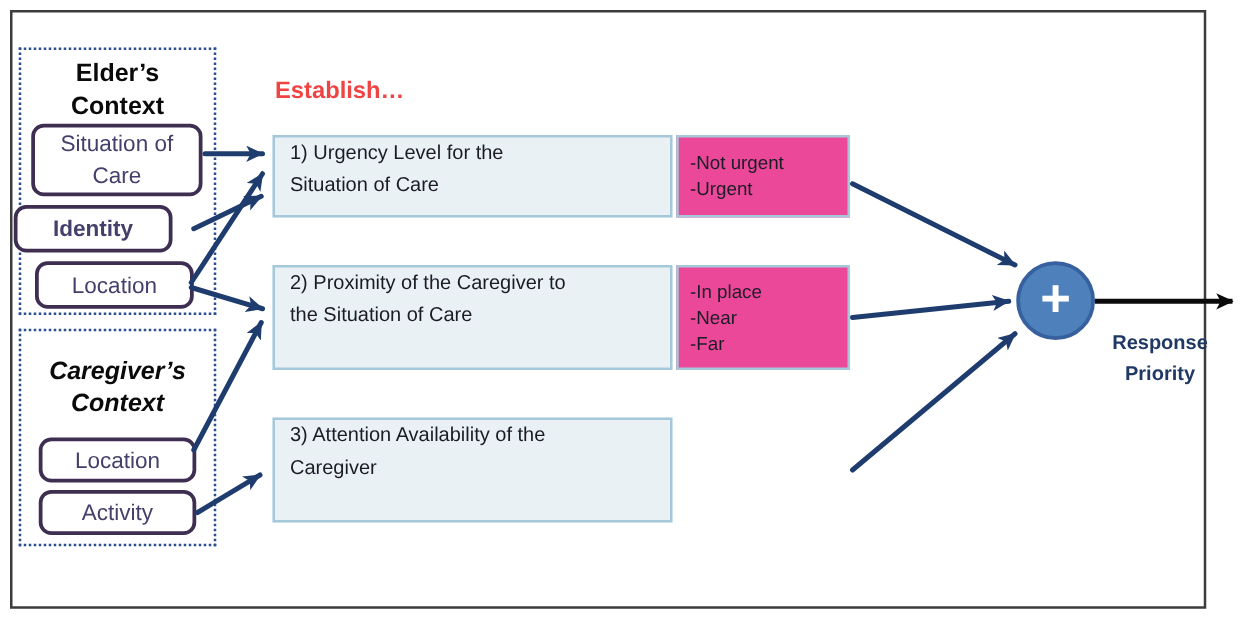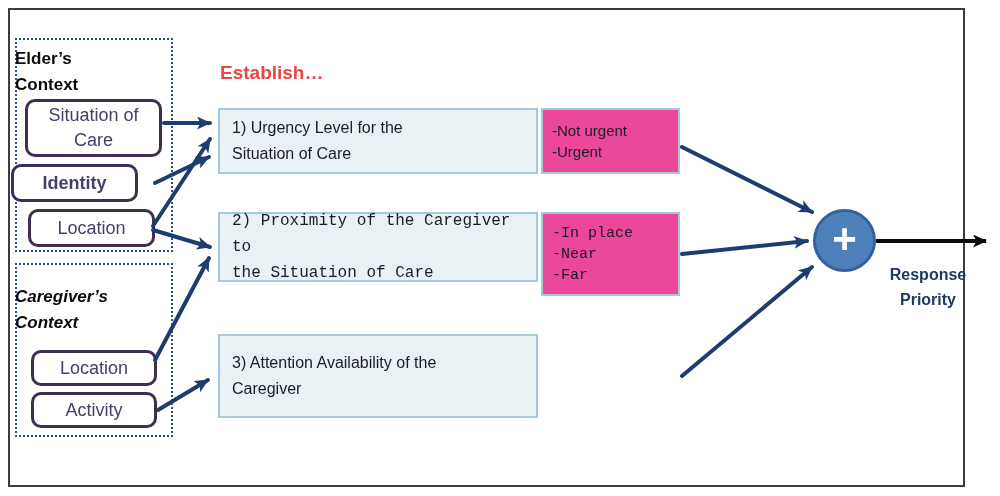--- a/index.html
+++ b/index.html
@@ -9,35 +9,35 @@
   }
   .abs{position:absolute;box-sizing:border-box;}
   .frame{
     left:8px;top:8px;width:957px;height:479px;
     border:2px solid #3c3c3c;background:#fff;z-index:0;
   }
   .panel{
     border:2px dotted #2b4e91;background:#fff;z-index:1;
   }
   .panel-title{
-    font-weight:bold;font-size:17px;line-height:26px;
+    text-align:center;font-weight:bold;font-size:20px;line-height:26px;
     color:#0a0a0a;z-index:2;
   }
   .panel-title span{display:block;}
   .ctx-item{
     border:3px solid #3d2e52;border-radius:10px;background:#fff;
     display:flex;align-items:center;justify-content:center;text-align:center;
     color:#45406b;font-size:18px;line-height:25px;z-index:2;
   }
   .establish{
     font-weight:bold;font-size:19px;color:#ef4444;z-index:2;
   }
   .factor-main{
     background:#eaf1f5;border:2px solid #a5c9da;z-index:2;
-    display:flex;flex-direction:column;justify-content:center;
+    display:flex;flex-direction:column;
     padding-left:12px;color:#1b1b26;font-size:16px;line-height:26px;
   }
   .factor-main .line{display:block;}
   .factor-options{
     background:#ec4899;border:2px solid #a5c9da;z-index:2;
     display:flex;flex-direction:column;justify-content:center;
     padding-left:9px;color:#1b1b26;font-size:15px;line-height:21px;
   }
   .sum-circle{
     left:813px;top:209px;width:63px;height:63px;border-radius:50%;
@@ -81,25 +81,25 @@
 
   <div class="abs factor-main" style="left:218px;top:108px;width:320px;height:66px;">
     <span class="line">1) Urgency Level for the</span>
     <span class="line">Situation of Care</span>
   </div>
   <div class="abs factor-options" style="left:541px;top:108px;width:139px;height:66px;">
     <div>-Not urgent</div>
     <div>-Urgent</div>
   </div>
 
-  <div class="abs factor-main" style="left:218px;top:212px;width:320px;height:70px;font-family:Liberation Mono, monospace;">
+  <div class="abs factor-main" style="left:218px;top:212px;width:320px;height:84px;">
     <span class="line">2) Proximity of the Caregiver to</span>
     <span class="line">the Situation of Care</span>
   </div>
-  <div class="abs factor-options" style="left:541px;top:212px;width:139px;height:84px;font-family:Liberation Mono, monospace;">
+  <div class="abs factor-options" style="left:541px;top:212px;width:139px;height:84px;">
     <div>-In place</div>
     <div>-Near</div>
     <div>-Far</div>
   </div>
 
   <div class="abs factor-main" style="left:218px;top:334px;width:320px;height:84px;">
     <span class="line">3) Attention Availability of the</span>
     <span class="line">Caregiver</span>
   </div>
 

